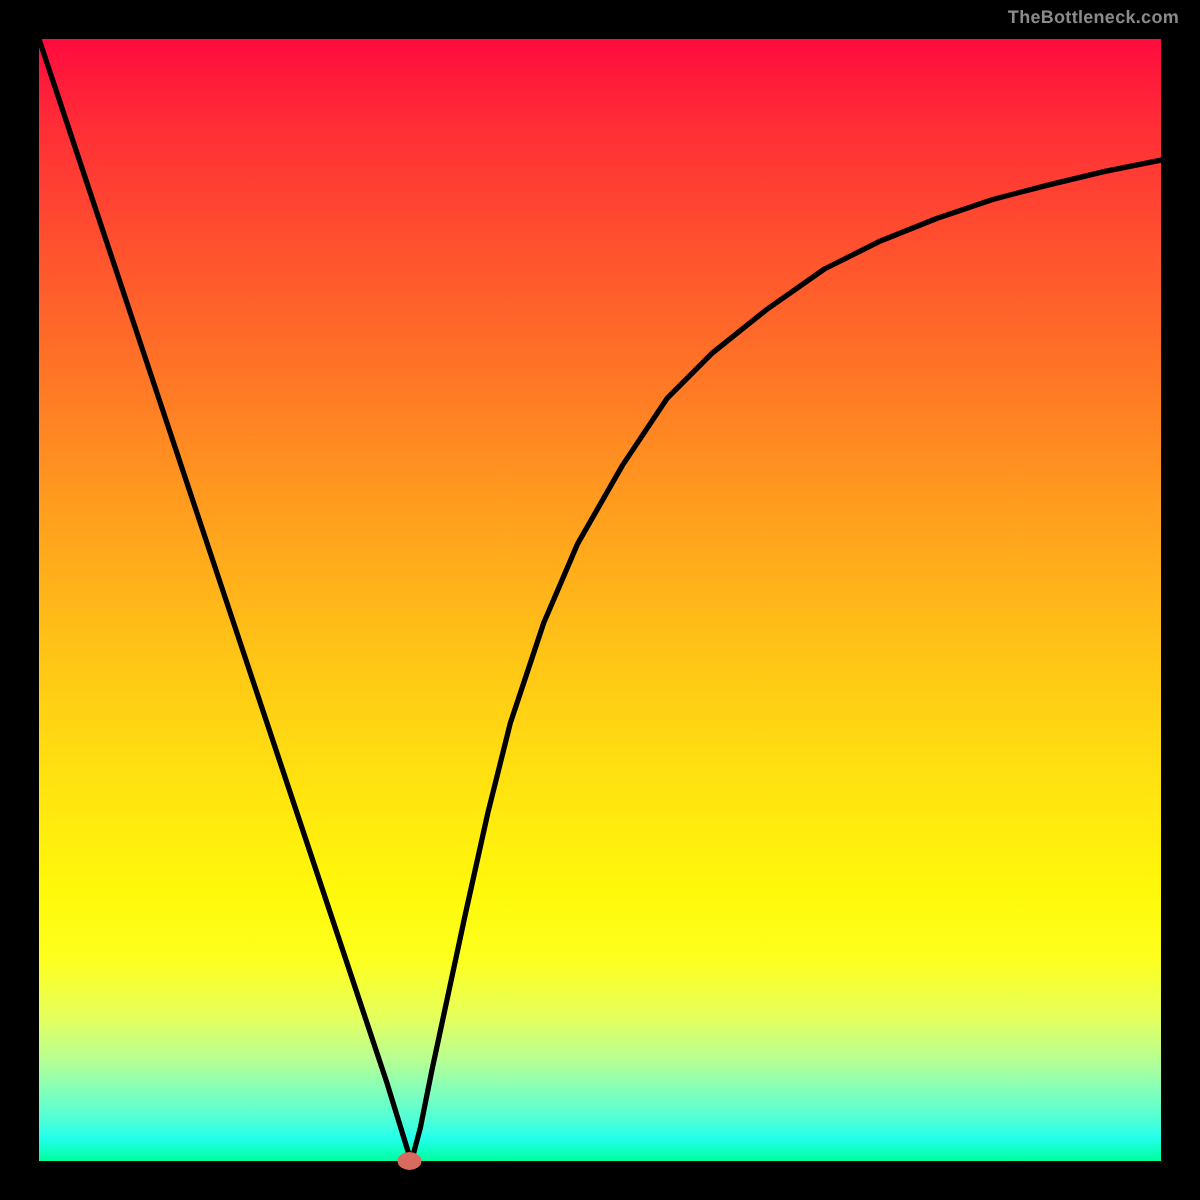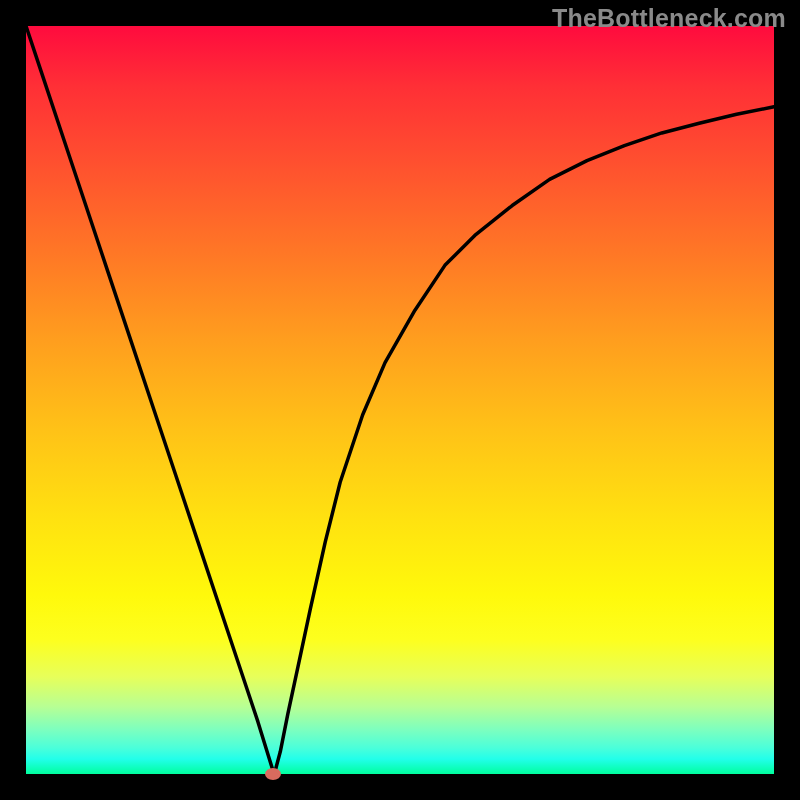--- a/index.html
+++ b/index.html
@@ -40,21 +40,21 @@
     height: 12px;
     border-radius: 50%;
     background: #d86b5e;
     transform: translate(-50%, -50%);
   }
   .watermark {
     position: absolute;
     top: 4px;
     right: 14px;
     font-family: Arial, Helvetica, sans-serif;
-    font-size: 25px;
+    font-size: 12px;
     font-weight: 600;
     color: #8a8a8a;
     letter-spacing: 0.2px;
   }
   svg.curve {
     position: absolute;
     left: 0; top: 0;
     width: 100%;
     height: 100%;
     overflow: visible;

